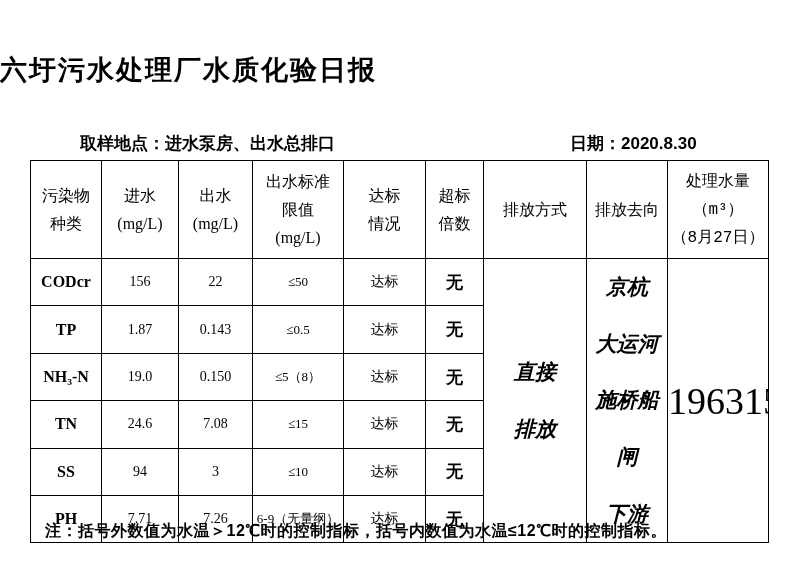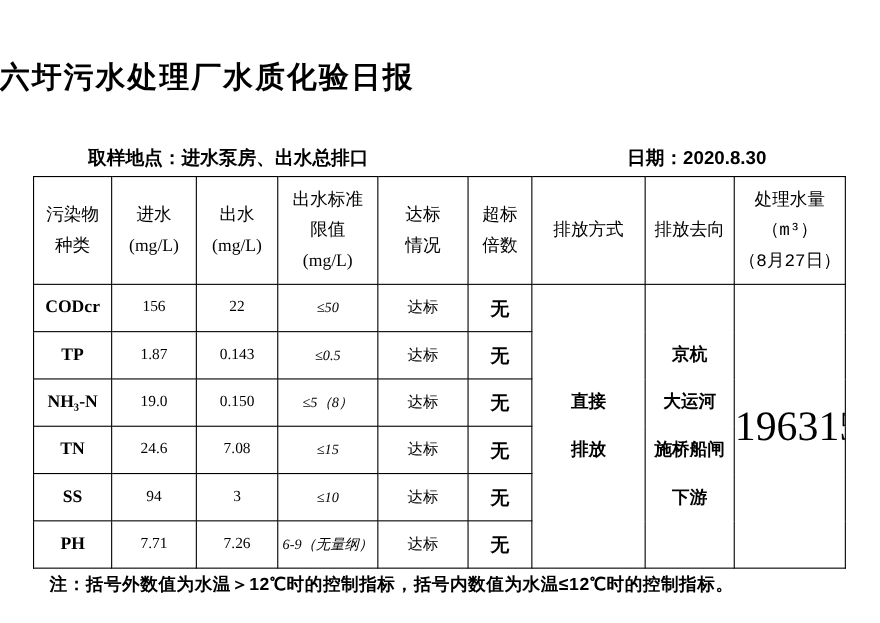--- a/index.html
+++ b/index.html
@@ -60,27 +60,28 @@
     font-size: 16px;
     line-height: 1.75;
   }
   th.limit-header { font-size: 15px; line-height: 1.45; }
   th.volume-header { font-size: 15px; line-height: 1.6; font-family: Liberation Mono, monospace; }
   td.pollutant {
     font-weight: bold;
     font-size: 16px;
   }
   td.num { font-size: 14px; margin-top: 12px; }
-  td.limit { font-size: 13px; font-style: italic; }
+  td.limit { font-size: 13px; }
   td.status { font-size: 14px; }
   td.exceed { font-weight: bold; font-size: 17px; }
   td.merged-bold {
     font-weight: bold;
-    font-size: 16px;
+    font-size: 21px;
     line-height: 2.7;
+    font-style: italic;
   }
   td.volume {
     font-size: 38px;
     font-family: "Liberation Serif", "DejaVu Serif", serif;
   }
   .note {
     position: absolute;
     top: 521px;
     left: 45px;
     font-size: 16px;

